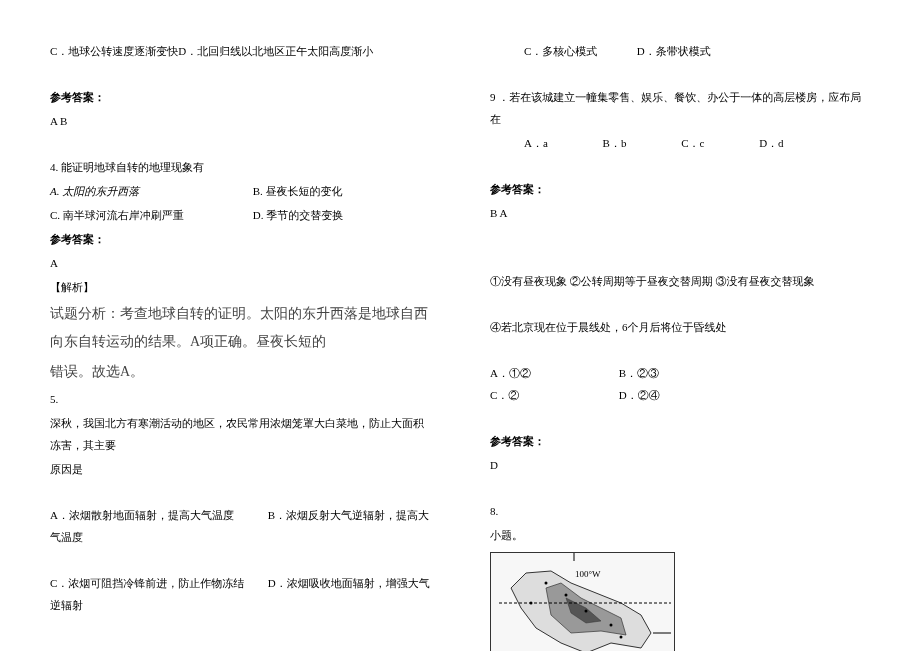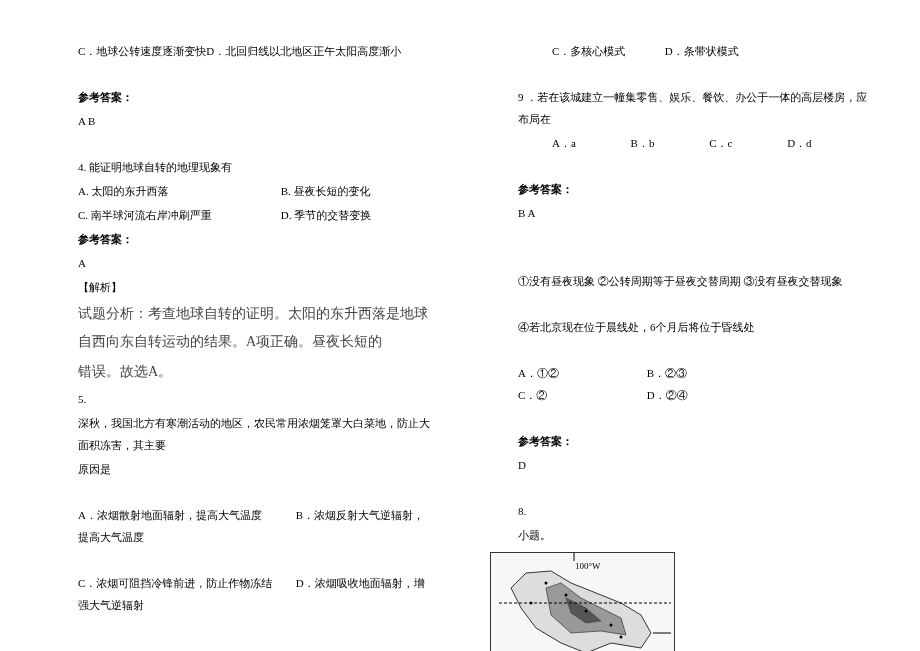--- a/index.html
+++ b/index.html
@@ -14,21 +14,21 @@
   }
   .page {
     display: flex;
     padding: 40px 50px 20px 50px;
     gap: 60px;
   }
   .col {
     width: 390px;
     line-height: 2;
   }
-  .line { margin-bottom: 2px; margin-left: 28px; }
+  .line { margin-bottom: 2px; }
   .bold { font-weight: bold; }
   .indent { padding-left: 34px; }
   .small { font-size: 14px; color:#444; }
   .opts span { display:inline-block; margin-right: 36px; }
   .opts-wide span { display:inline-block; margin-right: 52px; }
   .map {
     width: 185px;
     height: 130px;
     border: 1px solid #333;
     margin: 6px 0 4px 0;
@@ -45,21 +45,21 @@
 <div class="page">
 
   <div class="col">
     <div class="line">C．地球公转速度逐渐变快D．北回归线以北地区正午太阳高度渐小</div>
     <br>
     <div class="line bold">参考答案：</div>
     <div class="line">A  B</div>
     <br>
     <div class="line">4. 能证明地球自转的地理现象有</div>
     <div class="line">
-      <span style="display:inline-block; width:200px;">A. 太阳的东升西落</span>
+      <span style="display:inline-block; width:200px;font-style:italic;">A. 太阳的东升西落</span>
       <span>B. 昼夜长短的变化</span>
     </div>
     <div class="line">
       <span style="display:inline-block; width:200px;">C. 南半球河流右岸冲刷严重</span>
       <span>D. 季节的交替变换</span>
     </div>
     <div class="line bold">参考答案：</div>
     <div class="line">A</div>
     <div class="line">【解析】</div>
     <div class="line small">试题分析：考查地球自转的证明。太阳的东升西落是地球自西向东自转运动的结果。A项正确。昼夜长短的</div>
@@ -133,17 +133,17 @@
         <line x1="83" y1="0" x2="83" y2="8" stroke="#000"></line>
         <line x1="8" y1="50" x2="180" y2="50" stroke="#000" stroke-dasharray="3,2"></line>
         <line x1="162" y1="80" x2="180" y2="80" stroke="#000"></line>
         <circle cx="55" cy="30" r="1.5" fill="#000"></circle>
         <circle cx="75" cy="42" r="1.5" fill="#000"></circle>
         <circle cx="95" cy="58" r="1.5" fill="#000"></circle>
         <circle cx="120" cy="72" r="1.5" fill="#000"></circle>
         <circle cx="130" cy="84" r="1.5" fill="#000"></circle>
         <circle cx="40" cy="50" r="1.5" fill="#000"></circle>
       </svg>
-      <span class="map-label" style="left:84px; top:4px;text-align:right;">100°W</span>
+      <span class="map-label" style="left:84px; top:12px;text-align:right;">100°W</span>
 
     </div>
   </div>
 </div>
 
 </body></html>

